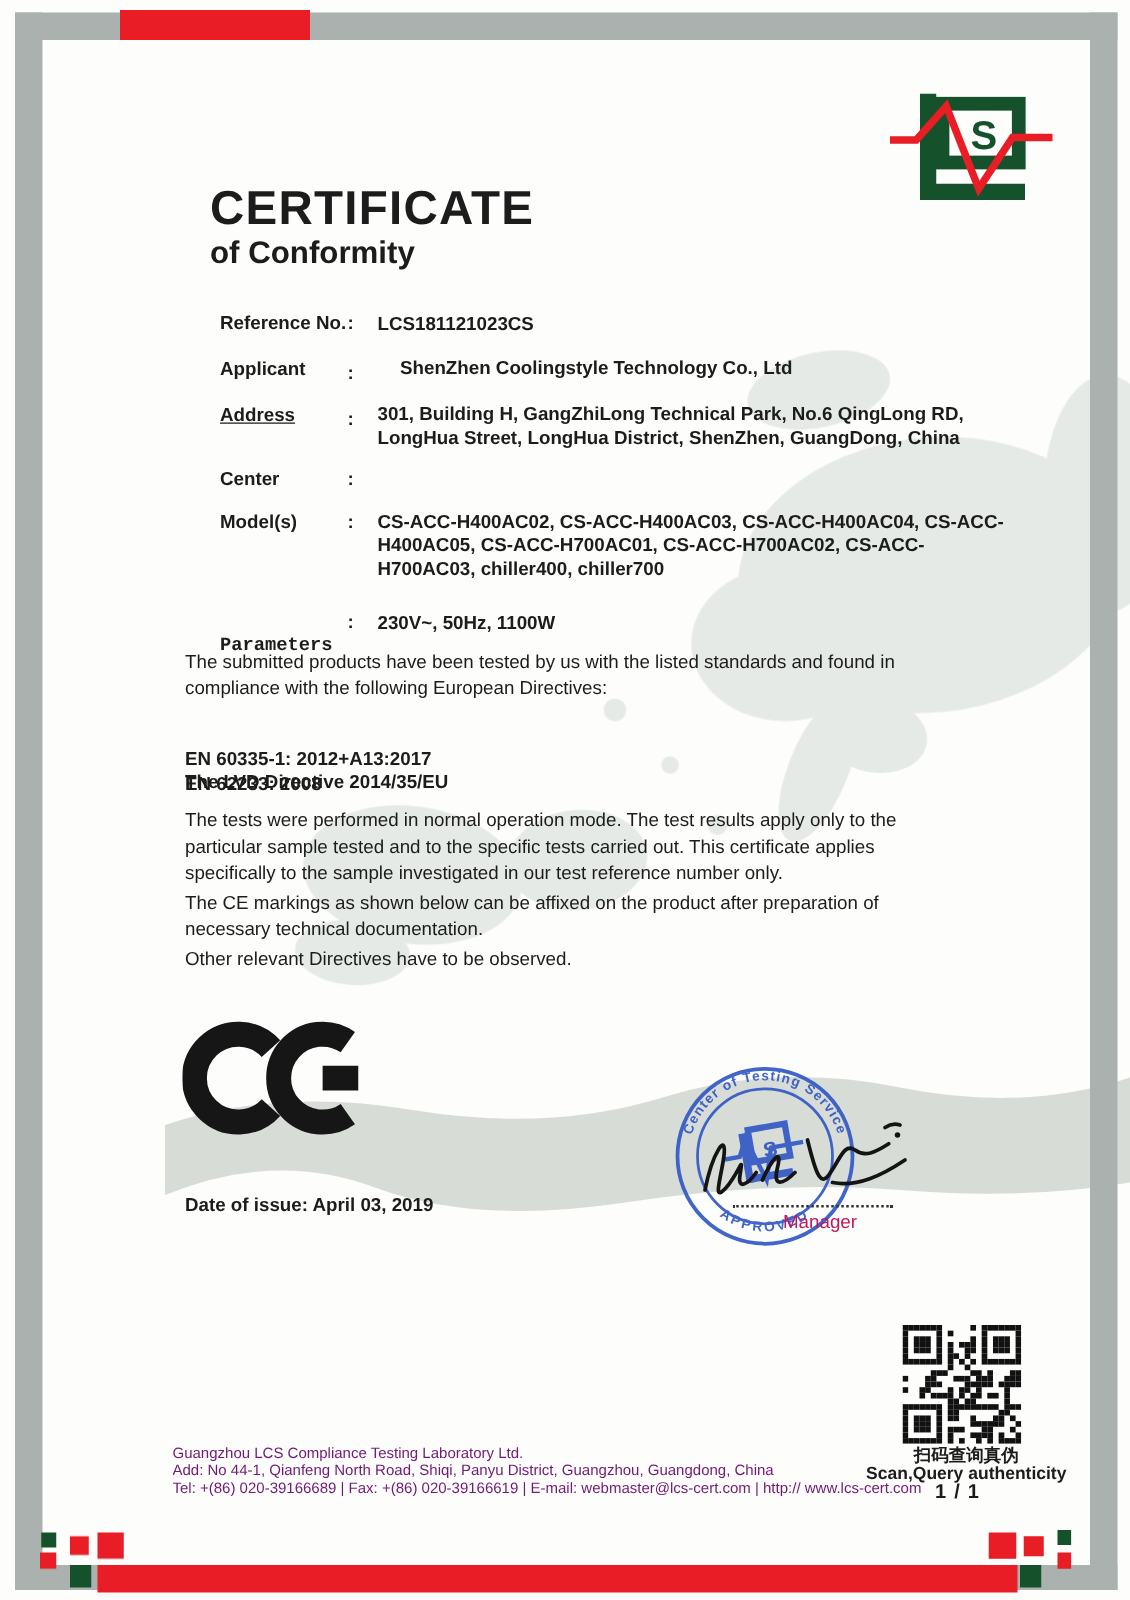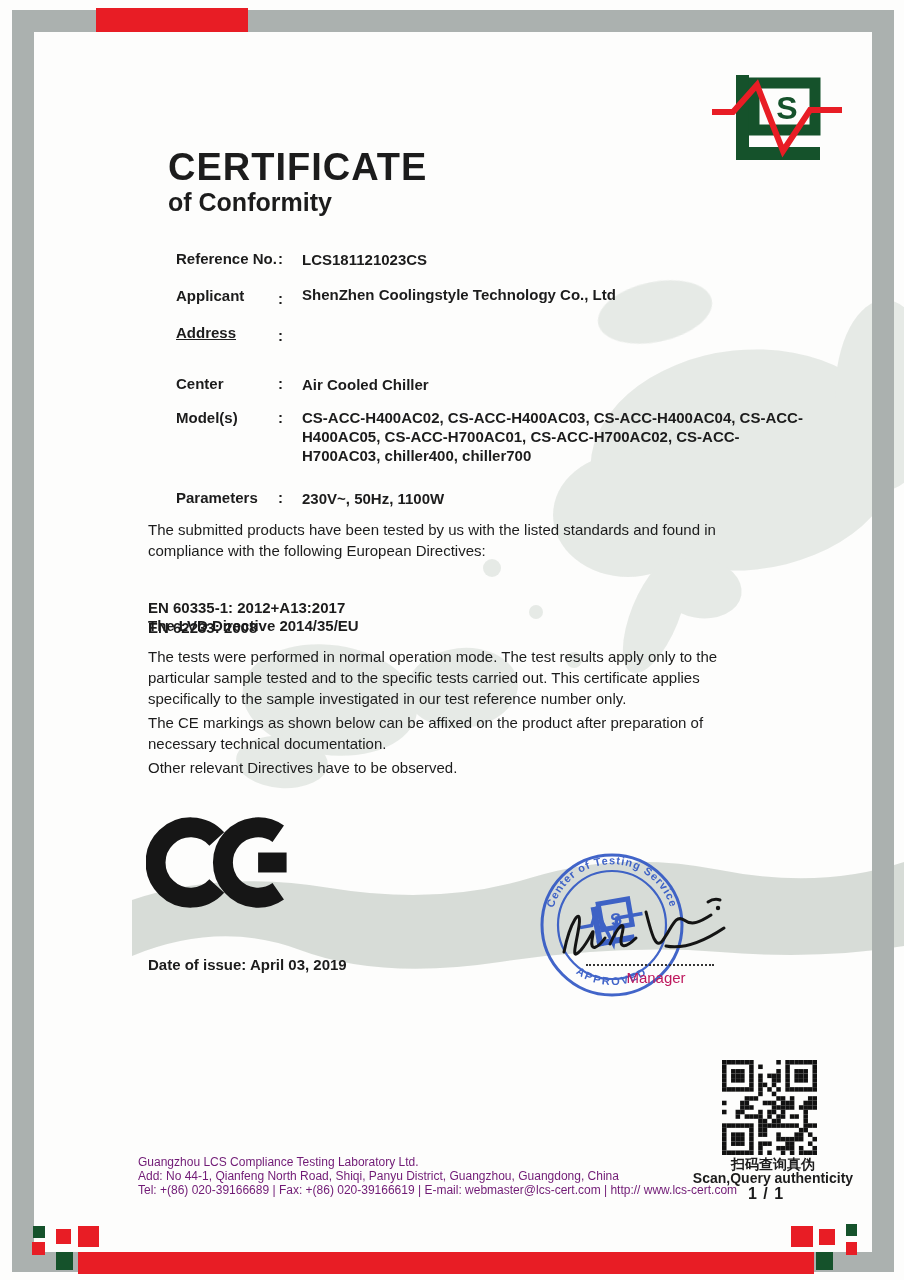--- a/index.html
+++ b/index.html
@@ -80,34 +80,34 @@
 
   <div class="title-main z2">CERTIFICATE</div>
   <div class="title-sub z2">of Conformity</div>
 
   <div class="f-label z2" style="top:250px;">Reference No.</div>
   <div class="f-colon z2" style="top:250px;">:</div>
   <div class="f-value z2" style="top:250px;">LCS181121023CS</div>
 
   <div class="f-label z2" style="top:287px;">Applicant</div>
   <div class="f-colon z2" style="top:290px;">:</div>
-  <div class="f-value z2" style="top:285px;">ShenZhen Coolingstyle Technology Co., Ltd</div>
+  <div class="f-value z2" style="top:285px;margin-left:18px;">ShenZhen Coolingstyle Technology Co., Ltd</div>
 
   <div class="f-label z2" style="top:324px;text-decoration:underline;">Address</div>
   <div class="f-colon z2" style="top:327px;">:</div>
+  <div class="f-value z2" style="top:322px;">301, Building H, GangZhiLong Technical Park, No.6 QingLong RD, LongHua Street, LongHua District, ShenZhen, GuangDong, China</div>
 
   <div class="f-label z2" style="top:375px;">Center</div>
   <div class="f-colon z2" style="top:375px;">:</div>
-  <div class="f-value z2" style="top:375px;">Air Cooled Chiller</div>
 
   <div class="f-label z2" style="top:409px;">Model(s)</div>
   <div class="f-colon z2" style="top:409px;">:</div>
   <div class="f-value z2" style="top:408px;">CS-ACC-H400AC02, CS-ACC-H400AC03, CS-ACC-H400AC04, CS-ACC-H400AC05, CS-ACC-H700AC01, CS-ACC-H700AC02, CS-ACC-H700AC03, chiller400, chiller700</div>
 
-  <div class="f-label z2" style="top:489px;">Parameters</div>
+  <div class="f-label z2" style="top:508px;font-family:Liberation Mono, monospace;">Parameters</div>
   <div class="f-colon z2" style="top:489px;">:</div>
   <div class="f-value z2" style="top:489px;">230V~, 50Hz, 1100W</div>
 
   <div class="para z2" style="top:519px;">The submitted products have been tested by us with the listed standards and found in compliance with the following European Directives:</div>
   <div class="para bold z2" style="top:568px;margin-top:47px;">The LVD Directive 2014/35/EU</div>
   <div class="para bold z2" style="top:598px;line-height:20px;">EN 60335-1: 2012+A13:2017</div>
   <div class="para bold z2" style="top:618px;line-height:20px;">EN 62233: 2008</div>
   <div class="para z2" style="top:646px;">The tests were performed in normal operation mode. The test results apply only to the particular sample tested and to the specific tests carried out. This certificate applies specifically to the sample investigated in our test reference number only.</div>
   <div class="para z2" style="top:712px;">The CE markings as shown below can be affixed on the product after preparation of necessary technical documentation.</div>
   <div class="para z2" style="top:757px;">Other relevant Directives have to be observed.</div>

